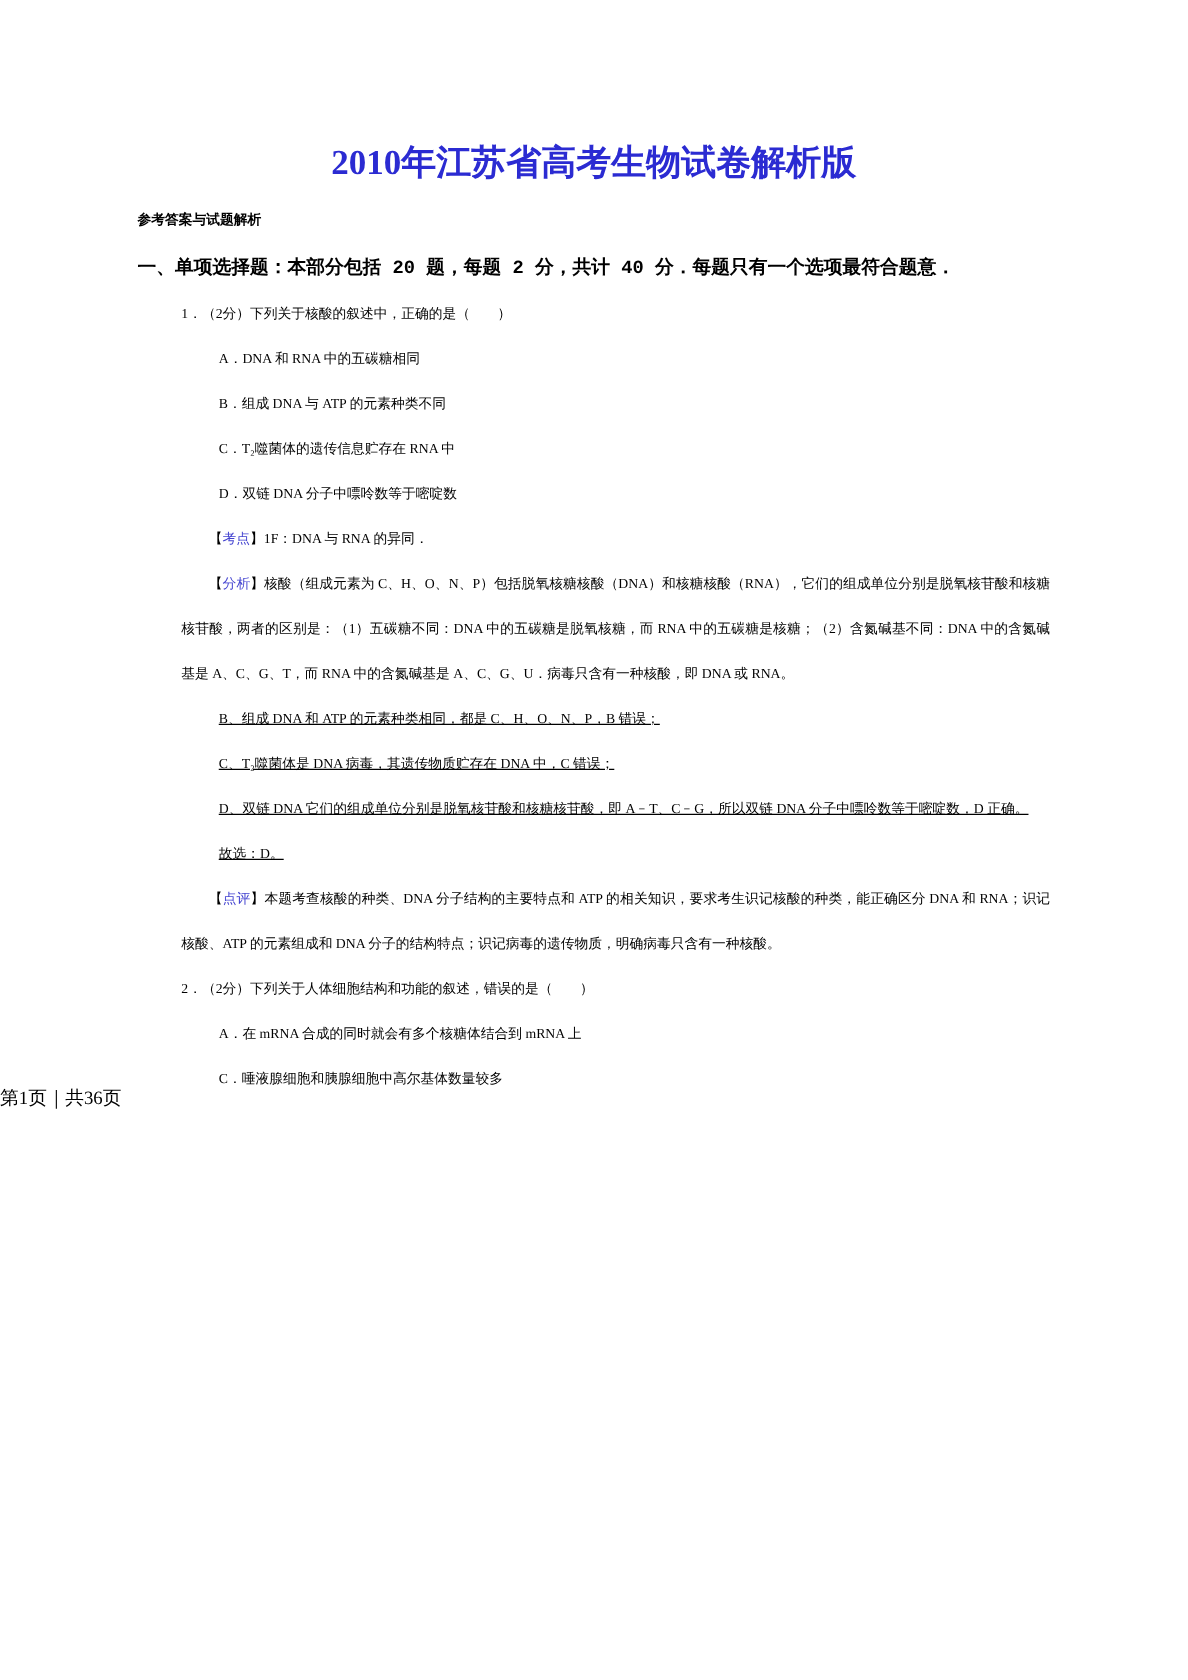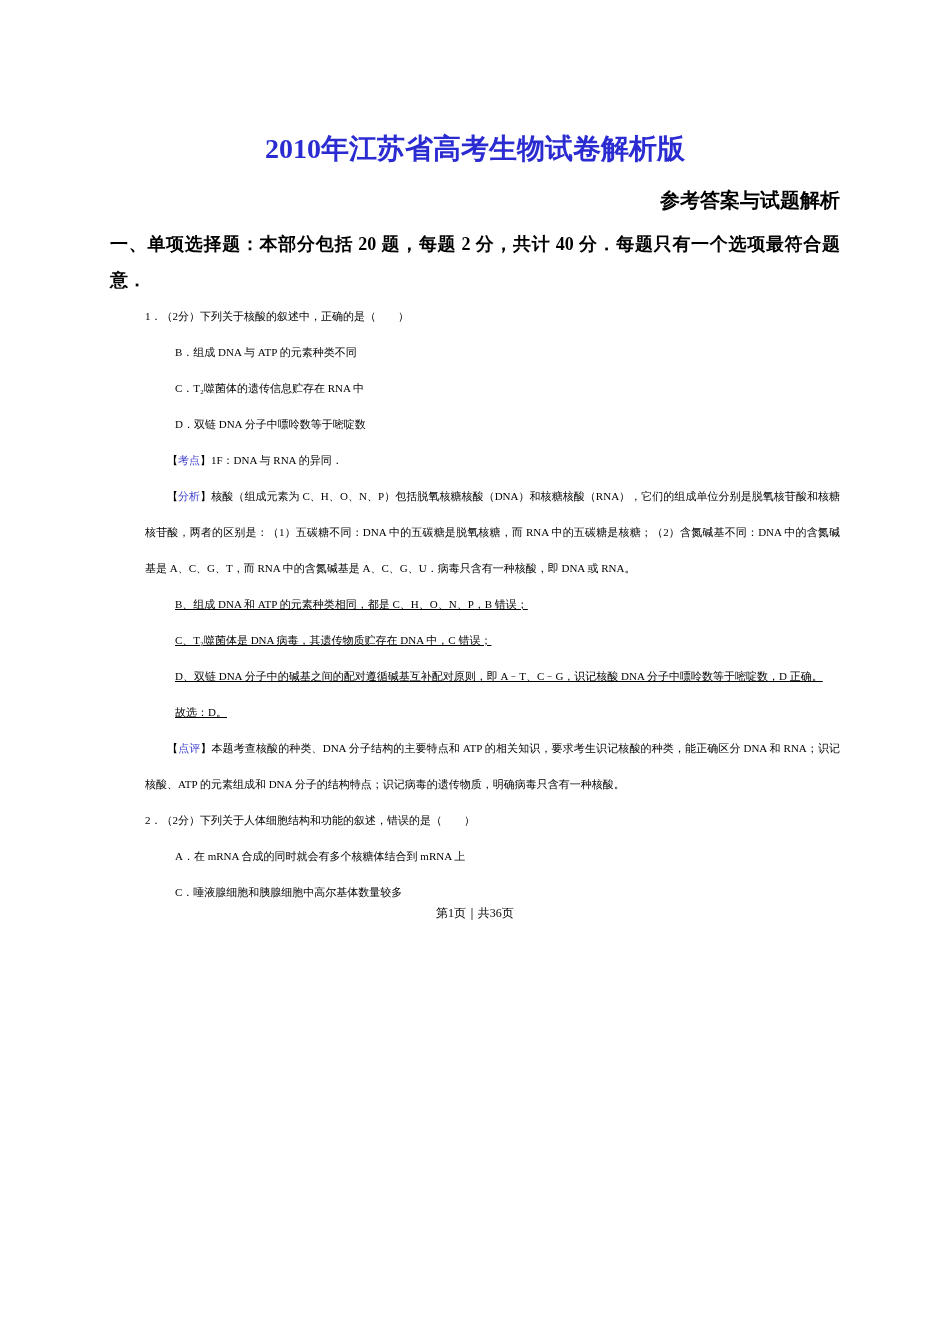--- a/index.html
+++ b/index.html
@@ -9,50 +9,51 @@
   *{margin:0;padding:0;box-sizing:border-box;}
   html,body{background:#ffffff;}
   body{
     font-family:"Liberation Serif","DejaVu Serif",serif;
     color:#000000;
   }
   .page{
     position:relative;
     width:950px;
     height:966px;
-    margin:18px auto;
+    margin:0 auto;
     background:#ffffff;
     overflow:hidden;
   }
   .content{
     padding:114px 110px 0 110px;
   }
   .title{
     text-align:center;
     color:var(--title-color);
     font-size:28px;
     font-weight:bold;
     line-height:1.2;
     margin-bottom:22px;
   }
   .subtitle{
-    text-align:right;
-    font-size:20px;
+    text-align:left;
+    font-size:11px;
     font-weight:bold;
     line-height:1.2;
     margin-bottom:14px;
   }
   .body-text p{
     font-size:11px;
     line-height:36px;
     text-align:justify;
   }
   p.heading{
     font-weight:bold;
-    font-size:18px;
+    font-size:15px;
+    font-family:Liberation Mono, monospace;
   }
   p.stem{
     padding-left:35px;
   }
   p.option{
     padding-left:65px;
   }
   p.block{
     padding-left:35px;
     text-indent:22px;
@@ -65,52 +66,53 @@
   .tag{
     color:var(--tag-color);
   }
   .bk{
     color:#000000;
   }
   .footer{
     position:absolute;
     left:0;
     right:0;
-    bottom:62px;
-    text-align:center;
-    font-size:12px;
+    bottom:78px;
+    text-align:left;
+    font-size:15px;
     color:#000000;
   }
 </style>
 </head>
 <body>
 
 <div class="page">
   <div class="content">
 
     <h1 class="title">2010年江苏省高考生物试卷解析版</h1>
     <h2 class="subtitle">参考答案与试题解析</h2>
 
     <div class="body-text">
 
       <p class="heading">一、单项选择题：本部分包括 20 题，每题 2 分，共计 40 分．每题只有一个选项最符合题意．</p>
 
       <section>
         <p class="stem">1．（2分）下列关于核酸的叙述中，正确的是（　　）</p>
+        <p class="option">A．DNA 和 RNA 中的五碳糖相同</p>
         <p class="option">B．组成 DNA 与 ATP 的元素种类不同</p>
         <p class="option">C．T₂噬菌体的遗传信息贮存在 RNA 中</p>
         <p class="option">D．双链 DNA 分子中嘌呤数等于嘧啶数</p>
 
         <p class="block"><span class="bk">【</span><span class="tag">考点</span><span class="bk">】</span><span>1F：DNA 与 RNA 的异同．</span></p>
 
         <p class="block"><span class="bk">【</span><span class="tag">分析</span><span class="bk">】</span><span>核酸（组成元素为 C、H、O、N、P）包括脱氧核糖核酸（DNA）和核糖核酸（RNA），它们的组成单位分别是脱氧核苷酸和核糖核苷酸，两者的区别是：（1）五碳糖不同：DNA 中的五碳糖是脱氧核糖，而 RNA 中的五碳糖是核糖；（2）含氮碱基不同：DNA 中的含氮碱基是 A、C、G、T，而 RNA 中的含氮碱基是 A、C、G、U．病毒只含有一种核酸，即 DNA 或 RNA。</span></p>
 
         <p class="sub">B、组成 DNA 和 ATP 的元素种类相同，都是 C、H、O、N、P，B 错误；</p>
         <p class="sub">C、T₂噬菌体是 DNA 病毒，其遗传物质贮存在 DNA 中，C 错误；</p>
-        <p class="sub">D、双链 DNA 分子中的碱基之间的配对遵循碱基互补配对原则，即 A﹣T、C﹣G，识记核酸 DNA 分子中嘌呤数等于嘧啶数，D 正确。</p>
+        <p class="sub">D、双链 DNA 它们的组成单位分别是脱氧核苷酸和核糖核苷酸，即 A﹣T、C﹣G，所以双链 DNA 分子中嘌呤数等于嘧啶数，D 正确。</p>
         <p class="sub">故选：D。</p>
 
         <p class="block"><span class="bk">【</span><span class="tag">点评</span><span class="bk">】</span><span>本题考查核酸的种类、DNA 分子结构的主要特点和 ATP 的相关知识，要求考生识记核酸的种类，能正确区分 DNA 和 RNA；识记核酸、ATP 的元素组成和 DNA 分子的结构特点；识记病毒的遗传物质，明确病毒只含有一种核酸。</span></p>
       </section>
 
       <section>
         <p class="stem">2．（2分）下列关于人体细胞结构和功能的叙述，错误的是（　　）</p>
         <p class="option">A．在 mRNA 合成的同时就会有多个核糖体结合到 mRNA 上</p>
         <p class="option">C．唾液腺细胞和胰腺细胞中高尔基体数量较多</p>
 

